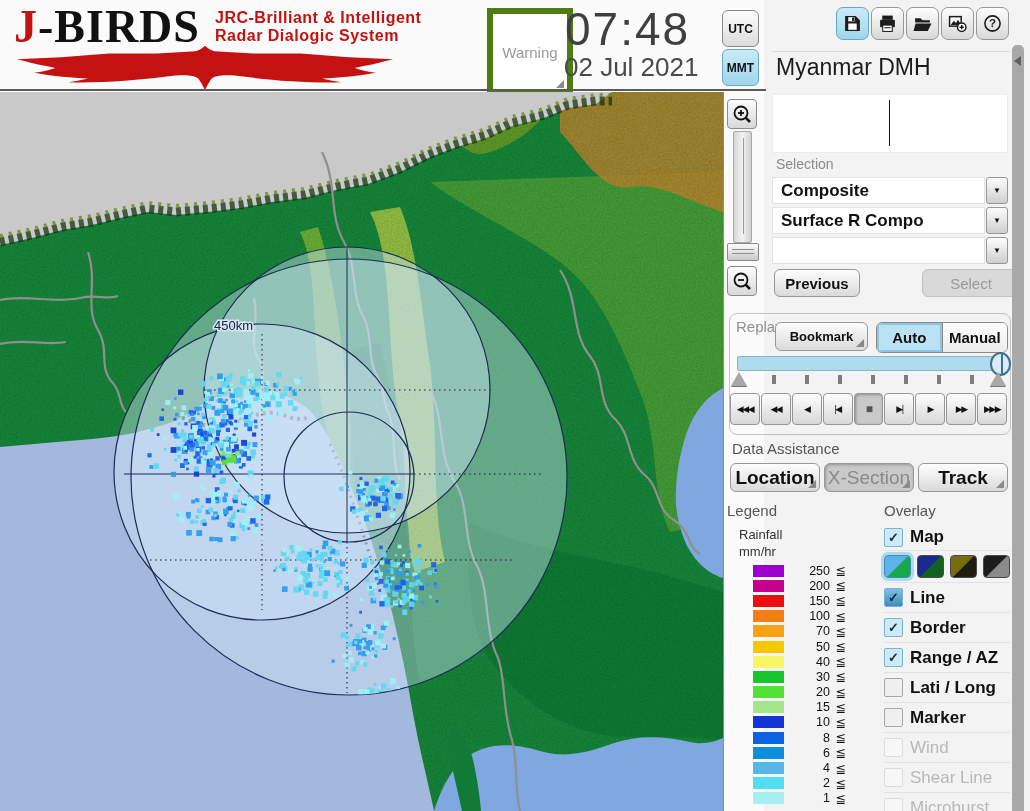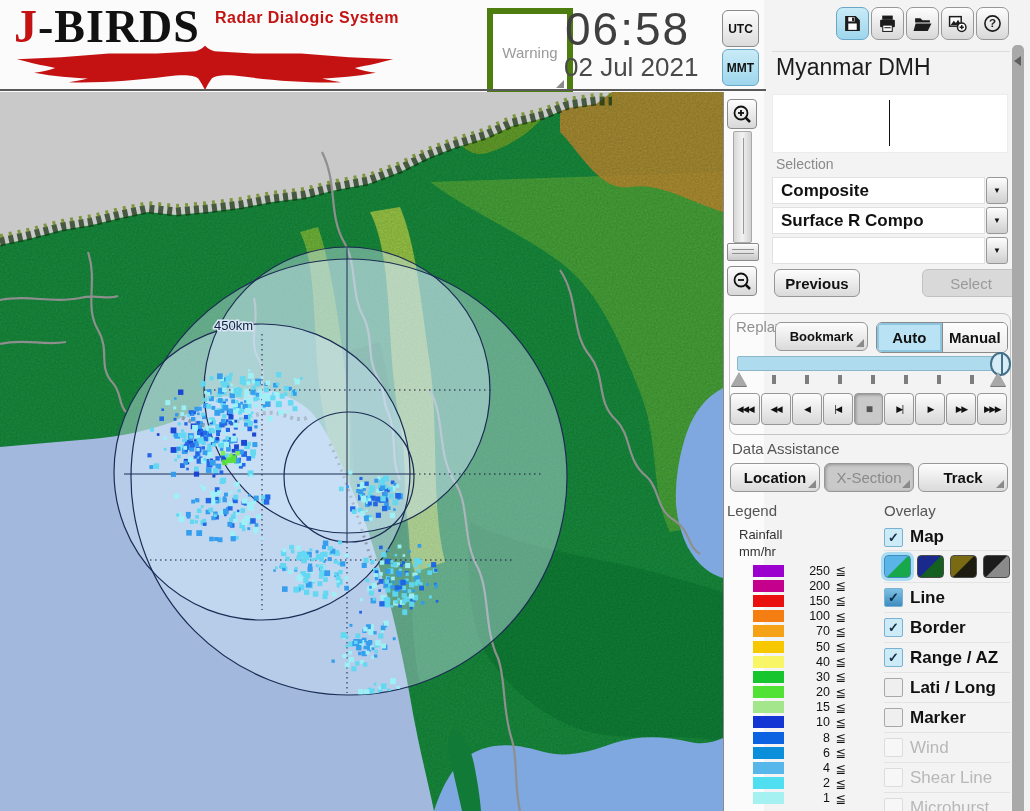--- a/index.html
+++ b/index.html
@@ -66,21 +66,21 @@
               filter:drop-shadow(0 1px 0 #777);}
   #playback-row{left:730px;top:393px;width:277px;height:32px;display:flex;gap:1px;}
   .pb-btn{flex:1;border:1px solid #979797;border-radius:4px;background:linear-gradient(#fdfdfd,#d8d8d8);
           font-size:9px;letter-spacing:-1.5px;color:#111;display:flex;align-items:center;
           justify-content:center;padding:0;}
   .pb-btn.pressed{background:#c9c9c9;box-shadow:inset 1px 1px 3px rgba(0,0,0,.3);font-size:12px;color:#555;}
   
   #da-label{left:732px;top:440px;font-size:15px;color:#555;}
   #da-row{left:730px;top:463px;width:278px;height:29px;display:flex;gap:4px;}
   .da-btn{flex:1;position:relative;border:1px solid #979797;border-radius:6px;
-          background:linear-gradient(#fdfdfd,#dadada);font-size:15px;font-weight:700;color:#111;
+          background:linear-gradient(#fdfdfd,#dadada);font-size:19px;font-weight:700;color:#111;
           display:flex;align-items:center;justify-content:center;padding:0;}
   .da-btn.pressed{background:#c9c9c9;color:#8a8a8a;box-shadow:inset 1px 1px 3px rgba(0,0,0,.25);font-weight:400;}
   
   #legend-label{left:727px;top:502px;font-size:15px;color:#555;}
   #legend-title1{left:739px;top:527px;font-size:13px;color:#333;}
   #legend-title2{left:739px;top:544px;font-size:13px;color:#333;}
   #legend-rows{left:737px;top:563px;width:110px;}
   .lg-row{height:15.2px;display:flex;align-items:center;margin-left:16px;}
   .lg-sw{width:31px;height:12px;display:inline-block;}
   .lg-val{width:46px;text-align:right;font-size:12.5px;color:#111;}
@@ -119,31 +119,32 @@
   #map-wrap{left:0;top:92px;width:723px;height:719px;border-right:1px solid #8a8a8a;overflow:hidden;background:#18913f;}
   button{font-family:"Liberation Sans",sans-serif;cursor:pointer;}
 </style>
 </head>
 <body>
 
 <div class="abs" id="panel-bg"></div>
 
 <div class="abs" id="logo-title"><span class="j">J</span><span>-BIRDS</span></div>
 <div class="abs" id="logo-sub">
+  <div>JRC-Brilliant &amp; Intelligent</div>
   <div>Radar  Dialogic  System</div>
 </div>
 <svg class="abs" id="eagle" width="390" height="48" viewBox="0 0 400 50">
   <path fill="#c41212" d="M200,4 C196,8 192,10 186,10 L150,12 100,12 50,16 4,18 C20,22 28,24 44,27 C36,30 30,31 22,32 C44,36 60,37 78,38 C70,40 64,41 58,42 C90,43 130,40 160,36 C176,34 188,34 193,38 C196,42 198,46 200,50 C202,46 204,42 207,38 C212,34 224,34 240,36 C270,40 310,43 342,42 C336,41 330,40 322,38 C340,37 356,36 378,32 C370,31 364,30 356,27 C372,24 380,22 396,18 L350,16 300,12 250,12 214,10 C208,10 204,8 200,4 Z"></path>
 </svg>
 
 <div class="abs" id="warning-box">
   <span>Warning</span>
   <span class="fold"></span>
 </div>
-<div class="abs" id="clock-time">06:58</div>
+<div class="abs" id="clock-time">07:48</div>
 <div class="abs" id="clock-date">02 Jul 2021</div>
 <button class="abs tz-btn" style="top:10px;" id="utc-btn">
     <span>UTC</span>
   </button>
 <button class="abs tz-btn sel" style="top:49px;" id="mmt-btn">
     <span>MMT</span>
   </button>
 
 <button class="abs tool-btn sel" style="left:836px;">
   <svg width="19" height="19" viewBox="0 0 18 18">

